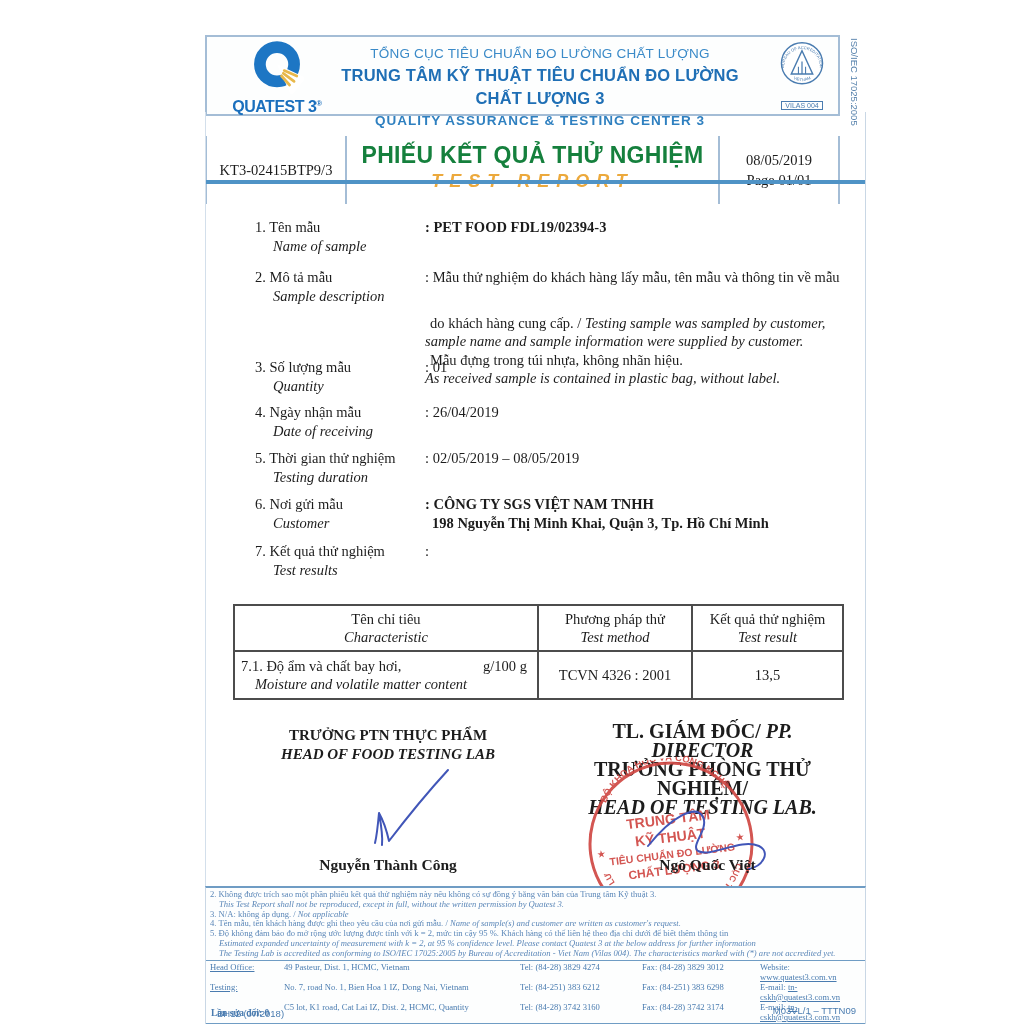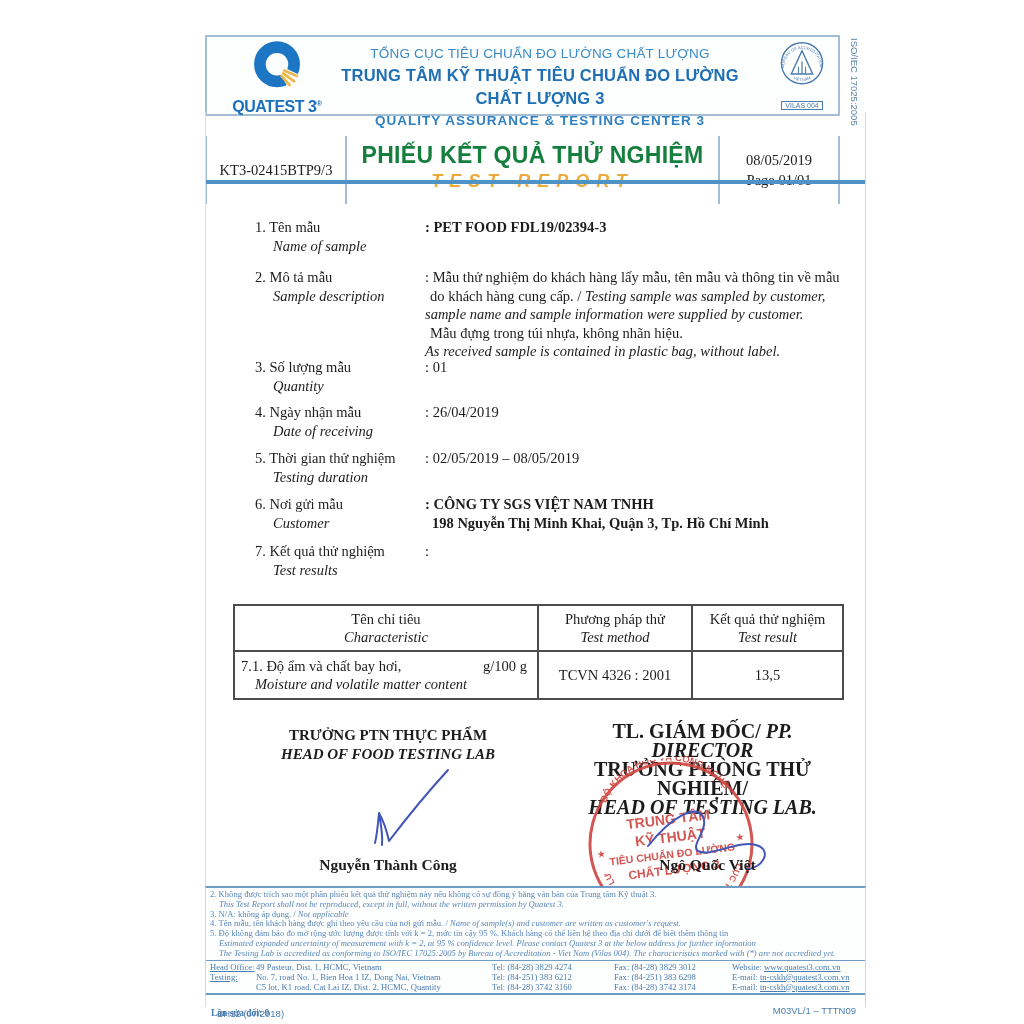--- a/index.html
+++ b/index.html
@@ -58,21 +58,21 @@
   .stamp-wrap{left:585px;top:758px;width:172px;height:172px;transform:rotate(-7deg);opacity:.92;}
   
   .fnbox{left:205px;top:886px;width:659px;border-top:2px solid #6f9cc4;border-left:1px solid #c9d7e5;
          border-right:1px solid #c9d7e5;background:#fdfefe;}
   .fnotes{padding:2px 4px 1px 4px;color:#5b87b8;font-size:8.6px;line-height:9.8px;}
   .fn-ind{padding-left:9px;}
   .contact{border-top:1.5px solid #6f9cc4;border-bottom:2px solid #6f9cc4;padding:1px 4px;
            color:#4a7cb0;font-size:8.6px;line-height:10px;}
   .crow{display:flex;}
   .c-label{width:46px;text-decoration:underline;}
-  .c-addr{width:236px;} .c-tel{width:122px;} .c-fax{width:118px;} .c-extra{flex:1;}
+  .c-addr{width:236px;margin-left:28px;} .c-tel{width:122px;} .c-fax{width:118px;} .c-extra{flex:1;}
   .u{text-decoration:underline;}
   .footer-row{left:205px;top:1008px;width:659px;font-size:9.5px;color:#4a7cb0;}
   .foot-left{position:absolute;left:6px;font-weight:bold;}
   .foot-mid{position:absolute;left:12px;width:100%;text-align:left;}
   .foot-right{position:absolute;right:8px;top:-3px;}
 </style>
 </head>
 <body>
 
 <div class="page">
@@ -145,21 +145,21 @@
       <div class="fval b">: PET FOOD FDL19/02394-3</div>
     </div>
 
     <div class="frow" style="top:80px;">
       <div class="flabel">
           <div>2. Mô tả mẫu</div>
           <div class="fsub">Sample description</div>
         </div>
       <div class="fval">
         <div>: Mẫu thử nghiệm do khách hàng lấy mẫu, tên mẫu và thông tin về mẫu</div>
-        <div style="padding-left:5px;"><span>do khách hàng cung cấp. / </span><span class="i">Testing sample was sampled by customer,</span></div>
+        <div style="padding-left:5px;margin-top:27px;"><span>do khách hàng cung cấp. / </span><span class="i">Testing sample was sampled by customer,</span></div>
         <div class="i">sample name and sample information were supplied by customer.</div>
         <div style="padding-left:5px;">Mẫu đựng trong túi nhựa, không nhãn hiệu.</div>
         <div class="i">As received sample is contained in plastic bag, without label.</div>
       </div>
     </div>
 
     <div class="frow" style="top:170px;">
       <div class="flabel">
           <div>3. Số lượng mẫu</div>
           <div class="fsub">Quantity</div>

